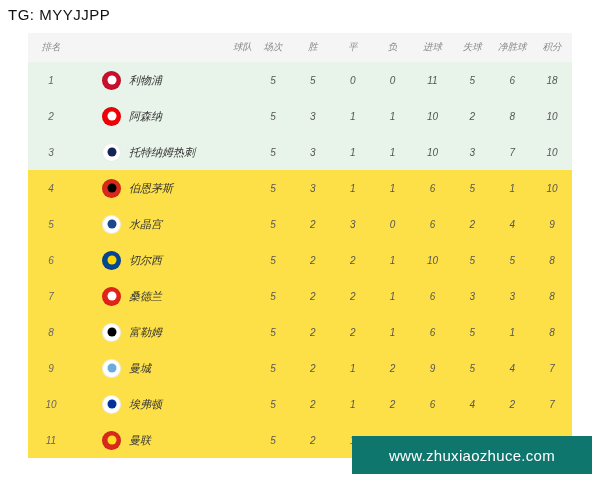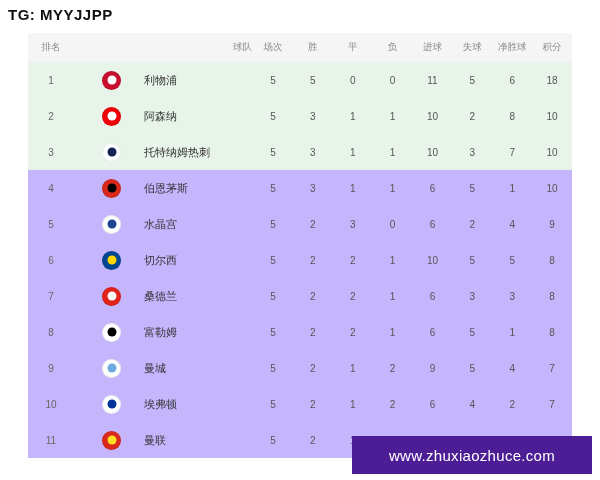--- a/index.html
+++ b/index.html
@@ -12,30 +12,31 @@
     background: #ffffff;
     font-family: "Liberation Sans", sans-serif;
     overflow: hidden;
     position: relative;
   }
   .watermark-top {
     position: absolute;
     left: 8px;
     top: 6px;
     font-size: 15px;
-    font-weight: bold;
+    font-weight: normal;
     color: #111111;
     letter-spacing: 0.5px;
   }
   .table-wrap {
     position: absolute;
     left: 28px;
     top: 33px;
     width: 544px;
-    background: #c4b5fd;
+    background: #fde047;
+    font-style: italic;
   }
   table.standings {
     border-collapse: collapse;
     width: 544px;
     table-layout: fixed;
   }
   table.standings thead th {
     background: #f5f5f5;
     color: #8a8a8a;
     font-size: 9.5px;
@@ -68,21 +69,21 @@
   }
   table.standings td.team {
     text-align: left;
     padding-left: 28px;
     color: #333333;
     font-size: 11px;
   }
   .team-cell {
     display: flex;
     align-items: center;
-    gap: 23px;
+    gap: 8px;
   }
   .crest {
     width: 19px;
     height: 19px;
     border-radius: 50%;
     flex: 0 0 19px;
     position: relative;
     box-shadow: inset 0 0 0 1px rgba(0,0,0,0.08);
   }
   .crest .inner {
@@ -96,21 +97,21 @@
   }
   .team-name {
     white-space: nowrap;
   }
   .watermark-box {
     position: absolute;
     left: 352px;
     top: 436px;
     width: 240px;
     height: 38px;
-    background: #4c1d95;
+    background: #0f766e;
     color: #ffffff;
     font-size: 15px;
     display: flex;
     align-items: center;
     justify-content: center;
     letter-spacing: 0.3px;
   }
 </style>
 </head>
 <body>

